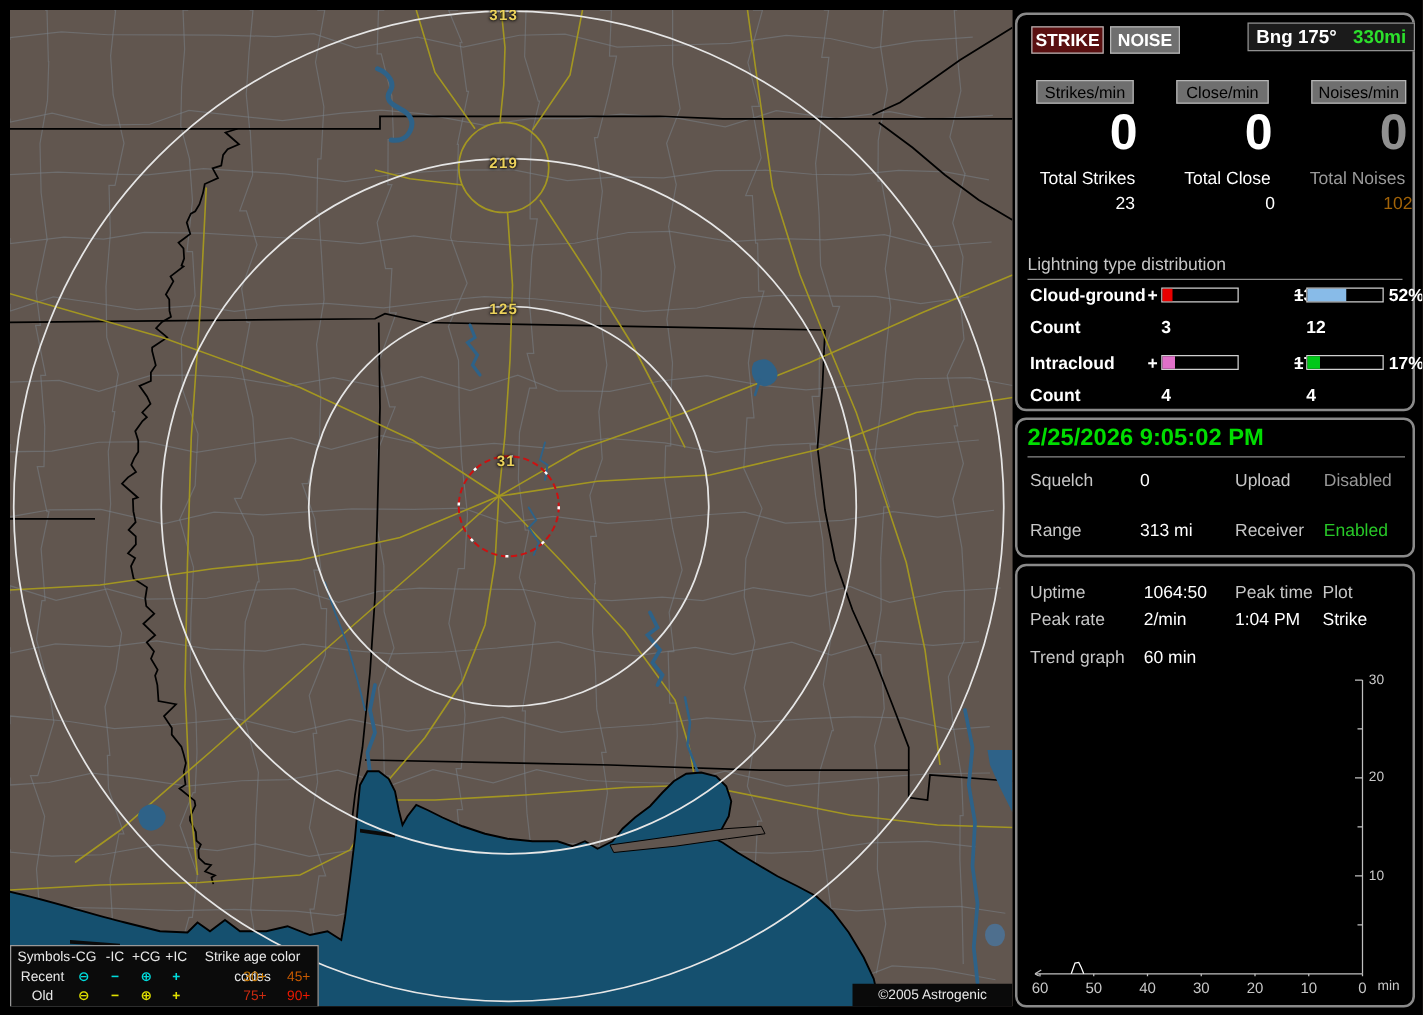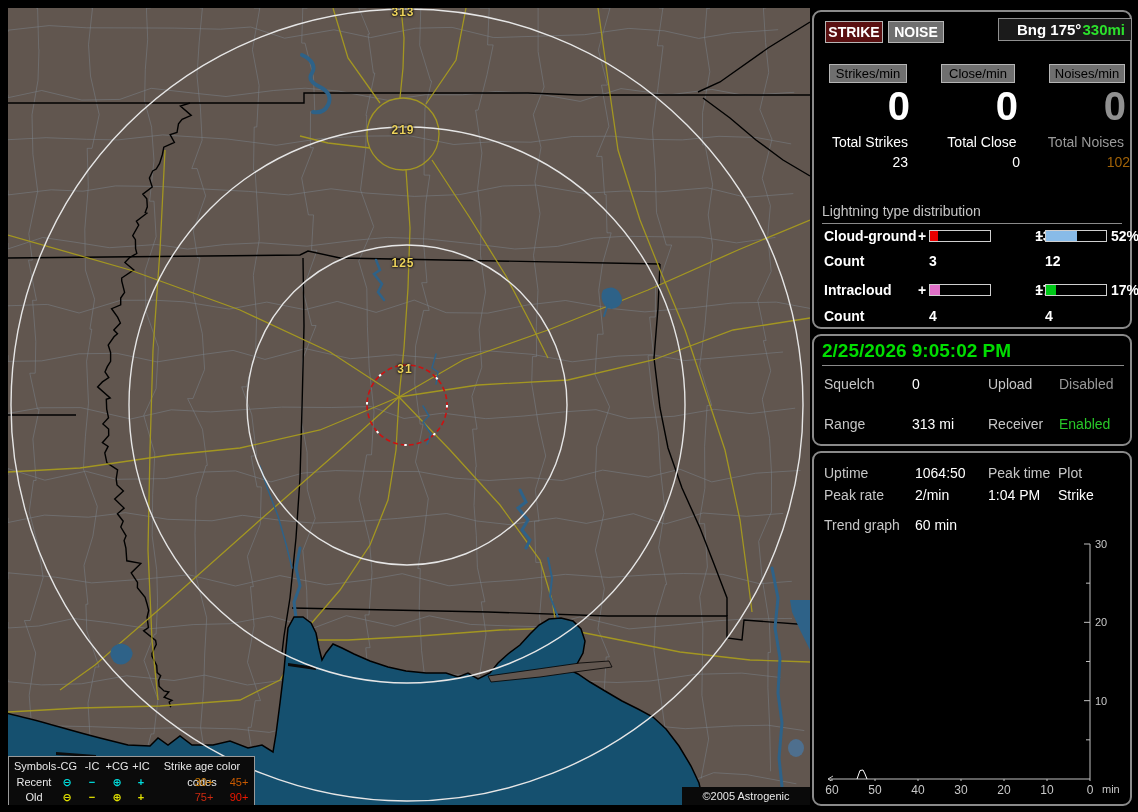--- a/index.html
+++ b/index.html
@@ -34,21 +34,21 @@
   .panel{position:absolute;left:812px;width:320px;background:#000;border:2px solid var(--panelborder);border-radius:9px;color:var(--value);font-size:14px;}
   .p1{top:10px;height:319px;} .p2{top:334px;height:112px;} .p3{top:451px;height:355px;}
   .lbl{color:var(--label);}
   .val{color:var(--value);}
   .dim{color:var(--dim);}
   .grn{color:#28c828;}
 
   .mode-btn{position:absolute;top:9px;height:22px;font-weight:bold;font-size:14px;color:#fff;border:1px solid var(--chipborder);text-align:center;line-height:20px;cursor:pointer;}
   .strike-btn{left:11px;width:58px;background:#5a1011;}
   .noise-btn{left:74px;width:56px;background:#6f6f6f;}
-  .bng-box{position:absolute;top:6px;left:184px;width:134px;height:23px;background:#1b1b1b;border:1px solid #909090;line-height:21px;font-weight:bold;font-size:15px;padding-left:18px;}
+  .bng-box{position:absolute;top:6px;left:184px;width:134px;height:23px;background:#1b1b1b;border:1px solid #909090;line-height:21px;font-weight:bold;font-size:15px;padding-left:6px;}
   .bng-rng{position:absolute;right:6px;top:0;color:#2ce02c;}
 
   .chip{position:absolute;top:52px;height:19px;background:var(--chipbg);border:1px solid var(--chipborder);color:#000000;font-size:13px;text-align:center;line-height:17px;}
   .chip1{left:15px;width:78px;} .chip2{left:127px;width:74px;} .chip3{left:235px;width:76px;}
   .bigzero{position:absolute;top:72px;width:92px;text-align:right;font-size:40px;font-weight:bold;}
   .bz1{left:4px;} .bz2{left:112px;} .bz3{left:220px;color:#909090;}
   .total-lbl{position:absolute;top:122px;width:100px;text-align:center;font-size:14px;}
   .tl1{left:6px;} .tl2{left:118px;} .tl3{left:222px;color:#9a9a9a;}
   .total-val{position:absolute;top:142px;width:88px;text-align:right;font-size:14px;}
   .tv1{left:6px;} .tv2{left:118px;} .tv3{left:228px;color:#a16207;}
@@ -205,21 +205,21 @@
       <g>
         <circle class="whitering" cx="399" cy="397" r="160"></circle>
         <circle class="whitering" cx="399" cy="397" r="278"></circle>
         <circle class="whitering" cx="399" cy="397" r="396"></circle>
         <circle class="redring" cx="399" cy="397" r="40"></circle>
         <circle class="reddots" cx="399" cy="397" r="40"></circle>
       </g>
     </svg>
 
     <div class="ring-label" style="left:397px;top:354px;">31</div>
-    <div class="ring-label" style="left:395px;top:232px;margin-top:16px;">125</div>
+    <div class="ring-label" style="left:395px;top:232px;">125</div>
     <div class="ring-label" style="left:395px;top:115px;">219</div>
     <div class="ring-label" style="left:395px;top:-3px;">313</div>
 
     <div class="map-legend">
       <div class="leg-row" style="top:1px;">
         <span class="lc0">Symbols</span>
         <span class="lc1">-CG</span>
         <span class="lc2">-IC</span>
         <span class="lc3">+CG</span>
         <span class="lc4">+IC</span>

